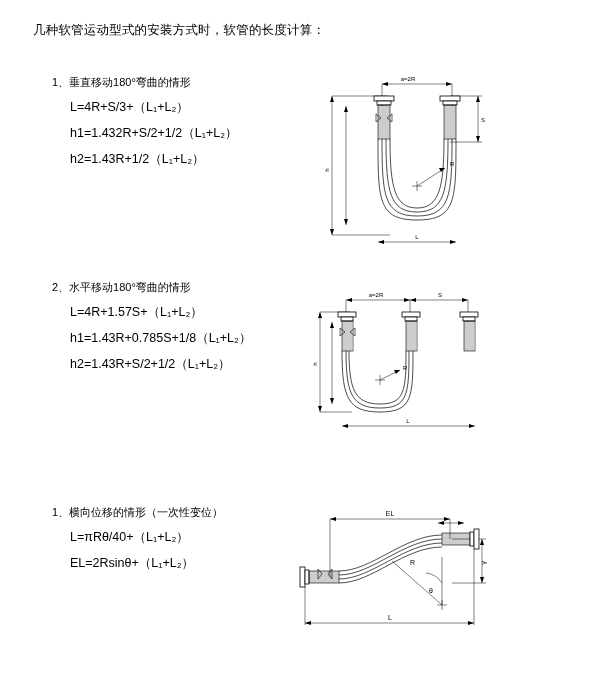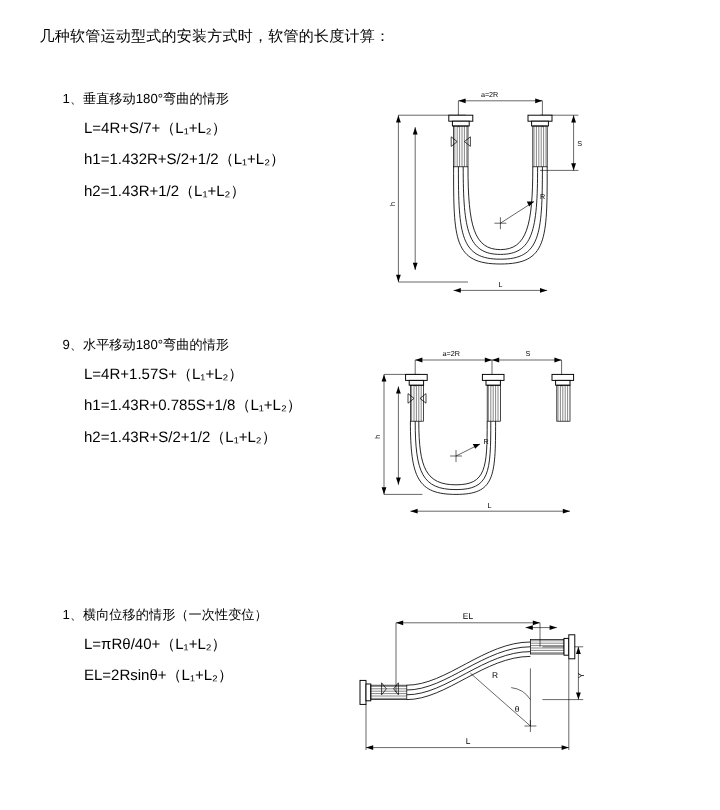--- a/index.html
+++ b/index.html
@@ -74,21 +74,21 @@
 </head>
 <body>
 
 <div class="page">
 
   <div class="doc-title">几种软管运动型式的安装方式时，软管的长度计算：</div>
 
   <div class="section sec1">
     <div class="text-col">
       <p class="sec-heading">1、垂直移动180°弯曲的情形</p>
-      <p class="formula">L=4R+S/7+（L₁+L₂）</p>
+      <p class="formula">L=4R+S/3+（L₁+L₂）</p>
       <p class="formula">h1=1.432R+S/2+1/2（L₁+L₂）</p>
       <p class="formula">h2=1.43R+1/2（L₁+L₂）</p>
     </div>
 
     <div class="figure fig1">
       <svg width="195" height="190" viewBox="0 0 195 190">
 
         <line class="dim" x1="82" y1="14" x2="152" y2="14"></line>
         <path class="blk" d="M82,14 l6,-2 l0,4 z"></path>
         <path class="blk" d="M152,14 l-6,-2 l0,4 z"></path>
@@ -154,21 +154,21 @@
         <line class="dim" x1="78" y1="172" x2="156" y2="172"></line>
         <path class="blk" d="M78,172 l6,-2 l0,4 z"></path>
         <path class="blk" d="M156,172 l-6,-2 l0,4 z"></path>
         <text class="lbl" x="117" y="169" text-anchor="middle">L</text>
       </svg>
     </div>
   </div>
 
   <div class="section sec2">
     <div class="text-col">
-      <p class="sec-heading">9、水平移动180°弯曲的情形</p>
+      <p class="sec-heading">2、水平移动180°弯曲的情形</p>
       <p class="formula">L=4R+1.57S+（L₁+L₂）</p>
       <p class="formula">h1=1.43R+0.785S+1/8（L₁+L₂）</p>
       <p class="formula">h2=1.43R+S/2+1/2（L₁+L₂）</p>
     </div>
 
     <div class="figure fig2">
       <svg width="200" height="160" viewBox="0 0 200 160">
 
         <line class="dim" x1="46" y1="20" x2="110" y2="20"></line>
         <path class="blk" d="M46,20 l6,-2 l0,4 z"></path>

